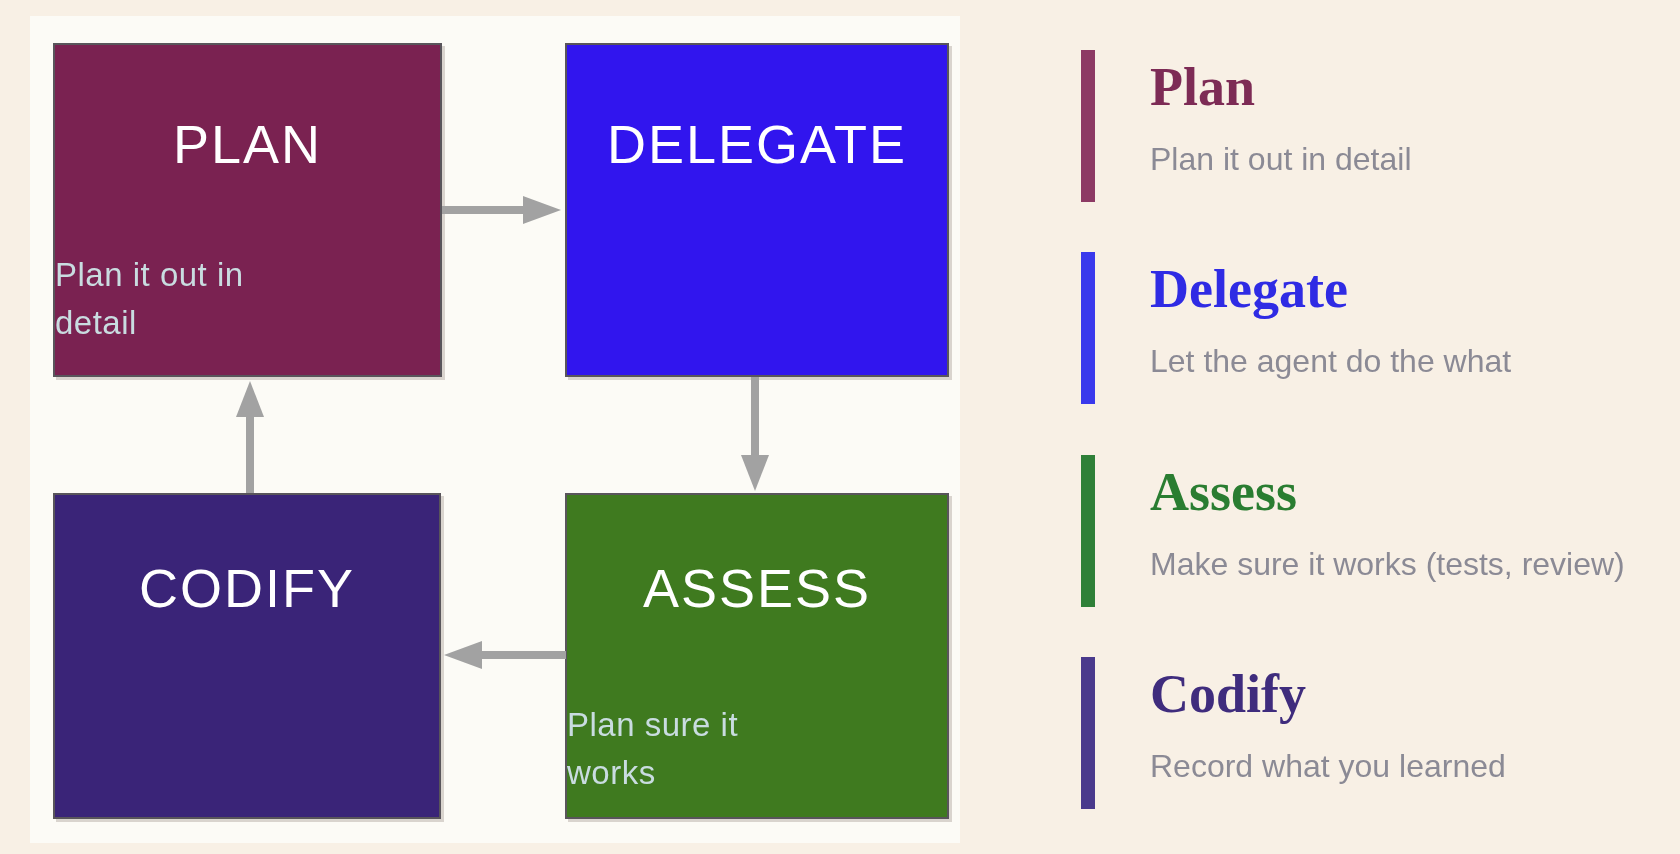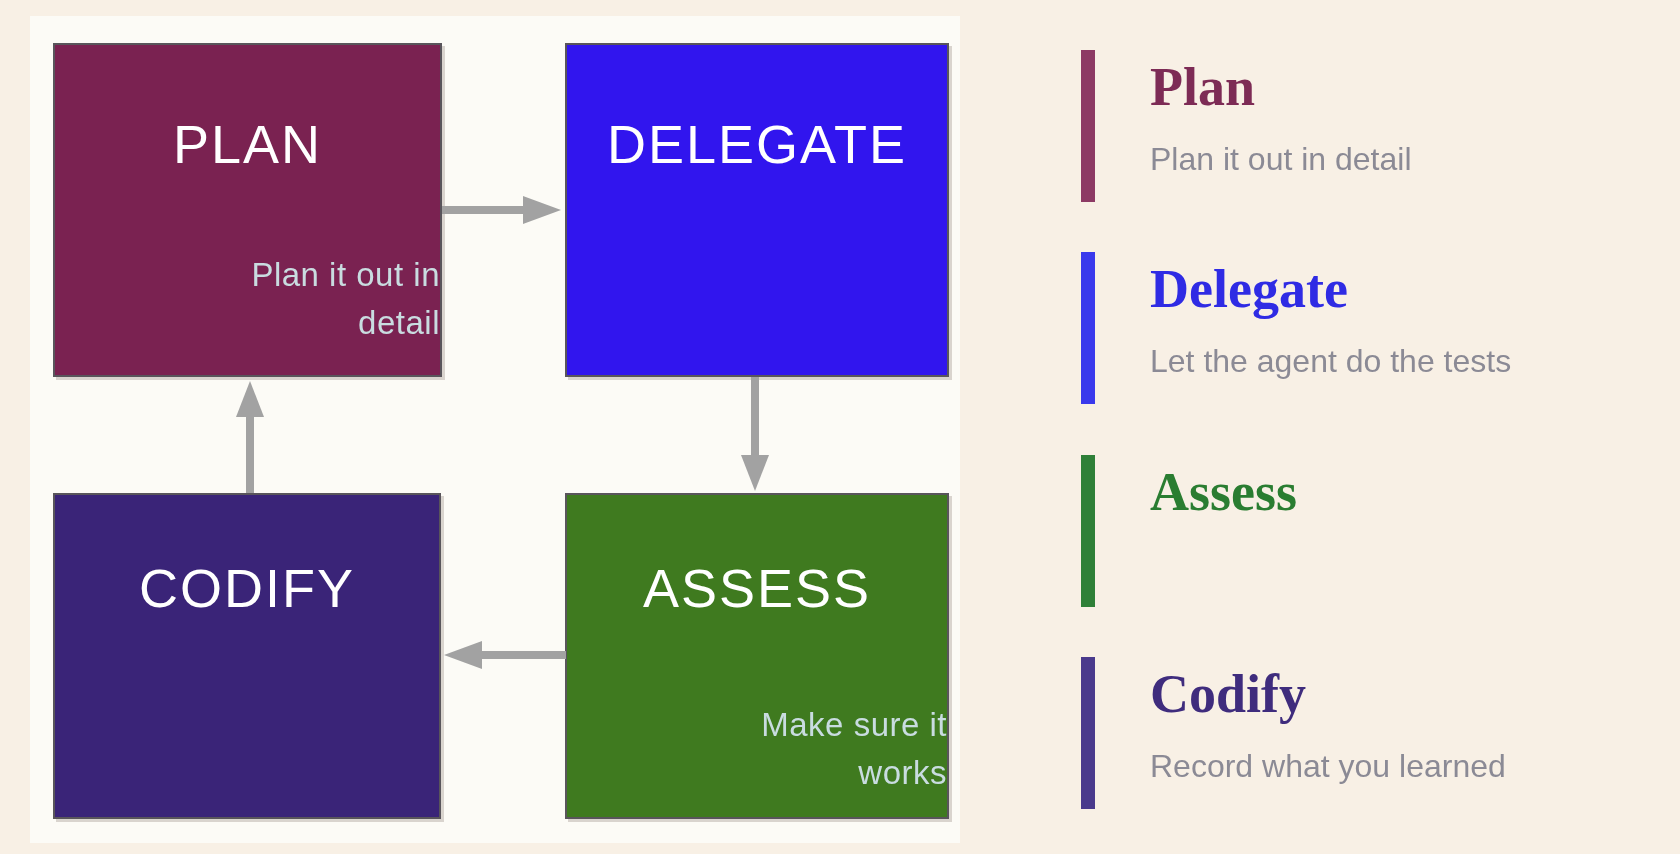--- a/index.html
+++ b/index.html
@@ -34,21 +34,21 @@
     text-align: center;
     font-size: 54px;
     font-weight: 400;
     letter-spacing: 2px;
     color: #FFFFFF;
     line-height: 1;
   }
   .node--bottom .node-title { top: 66px; }
   .node-subtitle {
     position: absolute; left: 0; right: 0; top: 206px;
-    text-align: right;
+    text-align: left;
     font-size: 33px;
     letter-spacing: 0.5px;
     color: #C9DCE0;
     line-height: 48px;
     white-space: pre-line;
   }
   
   .shaft { position: absolute; background: #A2A2A2; }
   .head  { position: absolute; width: 0; height: 0; }
   .a1-shaft { left: 442px; top: 206px; width: 81px; height: 8px; }
@@ -110,21 +110,21 @@
 <div class="node node-delegate" style="background-color: rgb(49, 21, 238);">
   <div class="node-title">DELEGATE</div>
 </div>
 
 <div class="node node--bottom node-codify" style="background-color: rgb(58, 36, 120);">
   <div class="node-title">CODIFY</div>
 </div>
 
 <div class="node node--bottom node-assess" style="background-color: rgb(63, 122, 31);">
   <div class="node-title">ASSESS</div>
-  <div class="node-subtitle">Make sure it
+  <div class="node-subtitle">Plan sure it
 works</div>
 </div>
 
 <div>
   <div class="shaft a1-shaft" style="background-color: rgb(162, 162, 162);"></div>
   <div class="head a1-head" style="border-left-color: rgb(162, 162, 162);"></div>
 </div>
 
 <div>
   <div class="shaft a2-shaft" style="background-color: rgb(162, 162, 162);"></div>
@@ -143,25 +143,26 @@
 
 <div class="legend-item li-0">
   <div class="legend-bar" style="background-color: rgb(141, 58, 100);"></div>
   <div class="legend-title" style="color: rgb(125, 43, 85);">Plan</div>
   <div class="legend-desc">Plan it out in detail</div>
 </div>
 
 <div class="legend-item li-1">
   <div class="legend-bar" style="background-color: rgb(58, 57, 236);"></div>
   <div class="legend-title" style="color: rgb(47, 43, 228);">Delegate</div>
-  <div class="legend-desc">Let the agent do the tests</div>
+  <div class="legend-desc">Let the agent do the what</div>
 </div>
 
 <div class="legend-item li-2">
   <div class="legend-bar" style="background-color: rgb(47, 128, 56);"></div>
   <div class="legend-title" style="color: rgb(42, 125, 49);">Assess</div>
+  <div class="legend-desc">Make sure it works (tests, review)</div>
 </div>
 
 <div class="legend-item li-3">
   <div class="legend-bar" style="background-color: rgb(74, 58, 140);"></div>
   <div class="legend-title" style="color: rgb(63, 44, 125);">Codify</div>
   <div class="legend-desc">Record what you learned</div>
 </div>
 
 </body></html>

